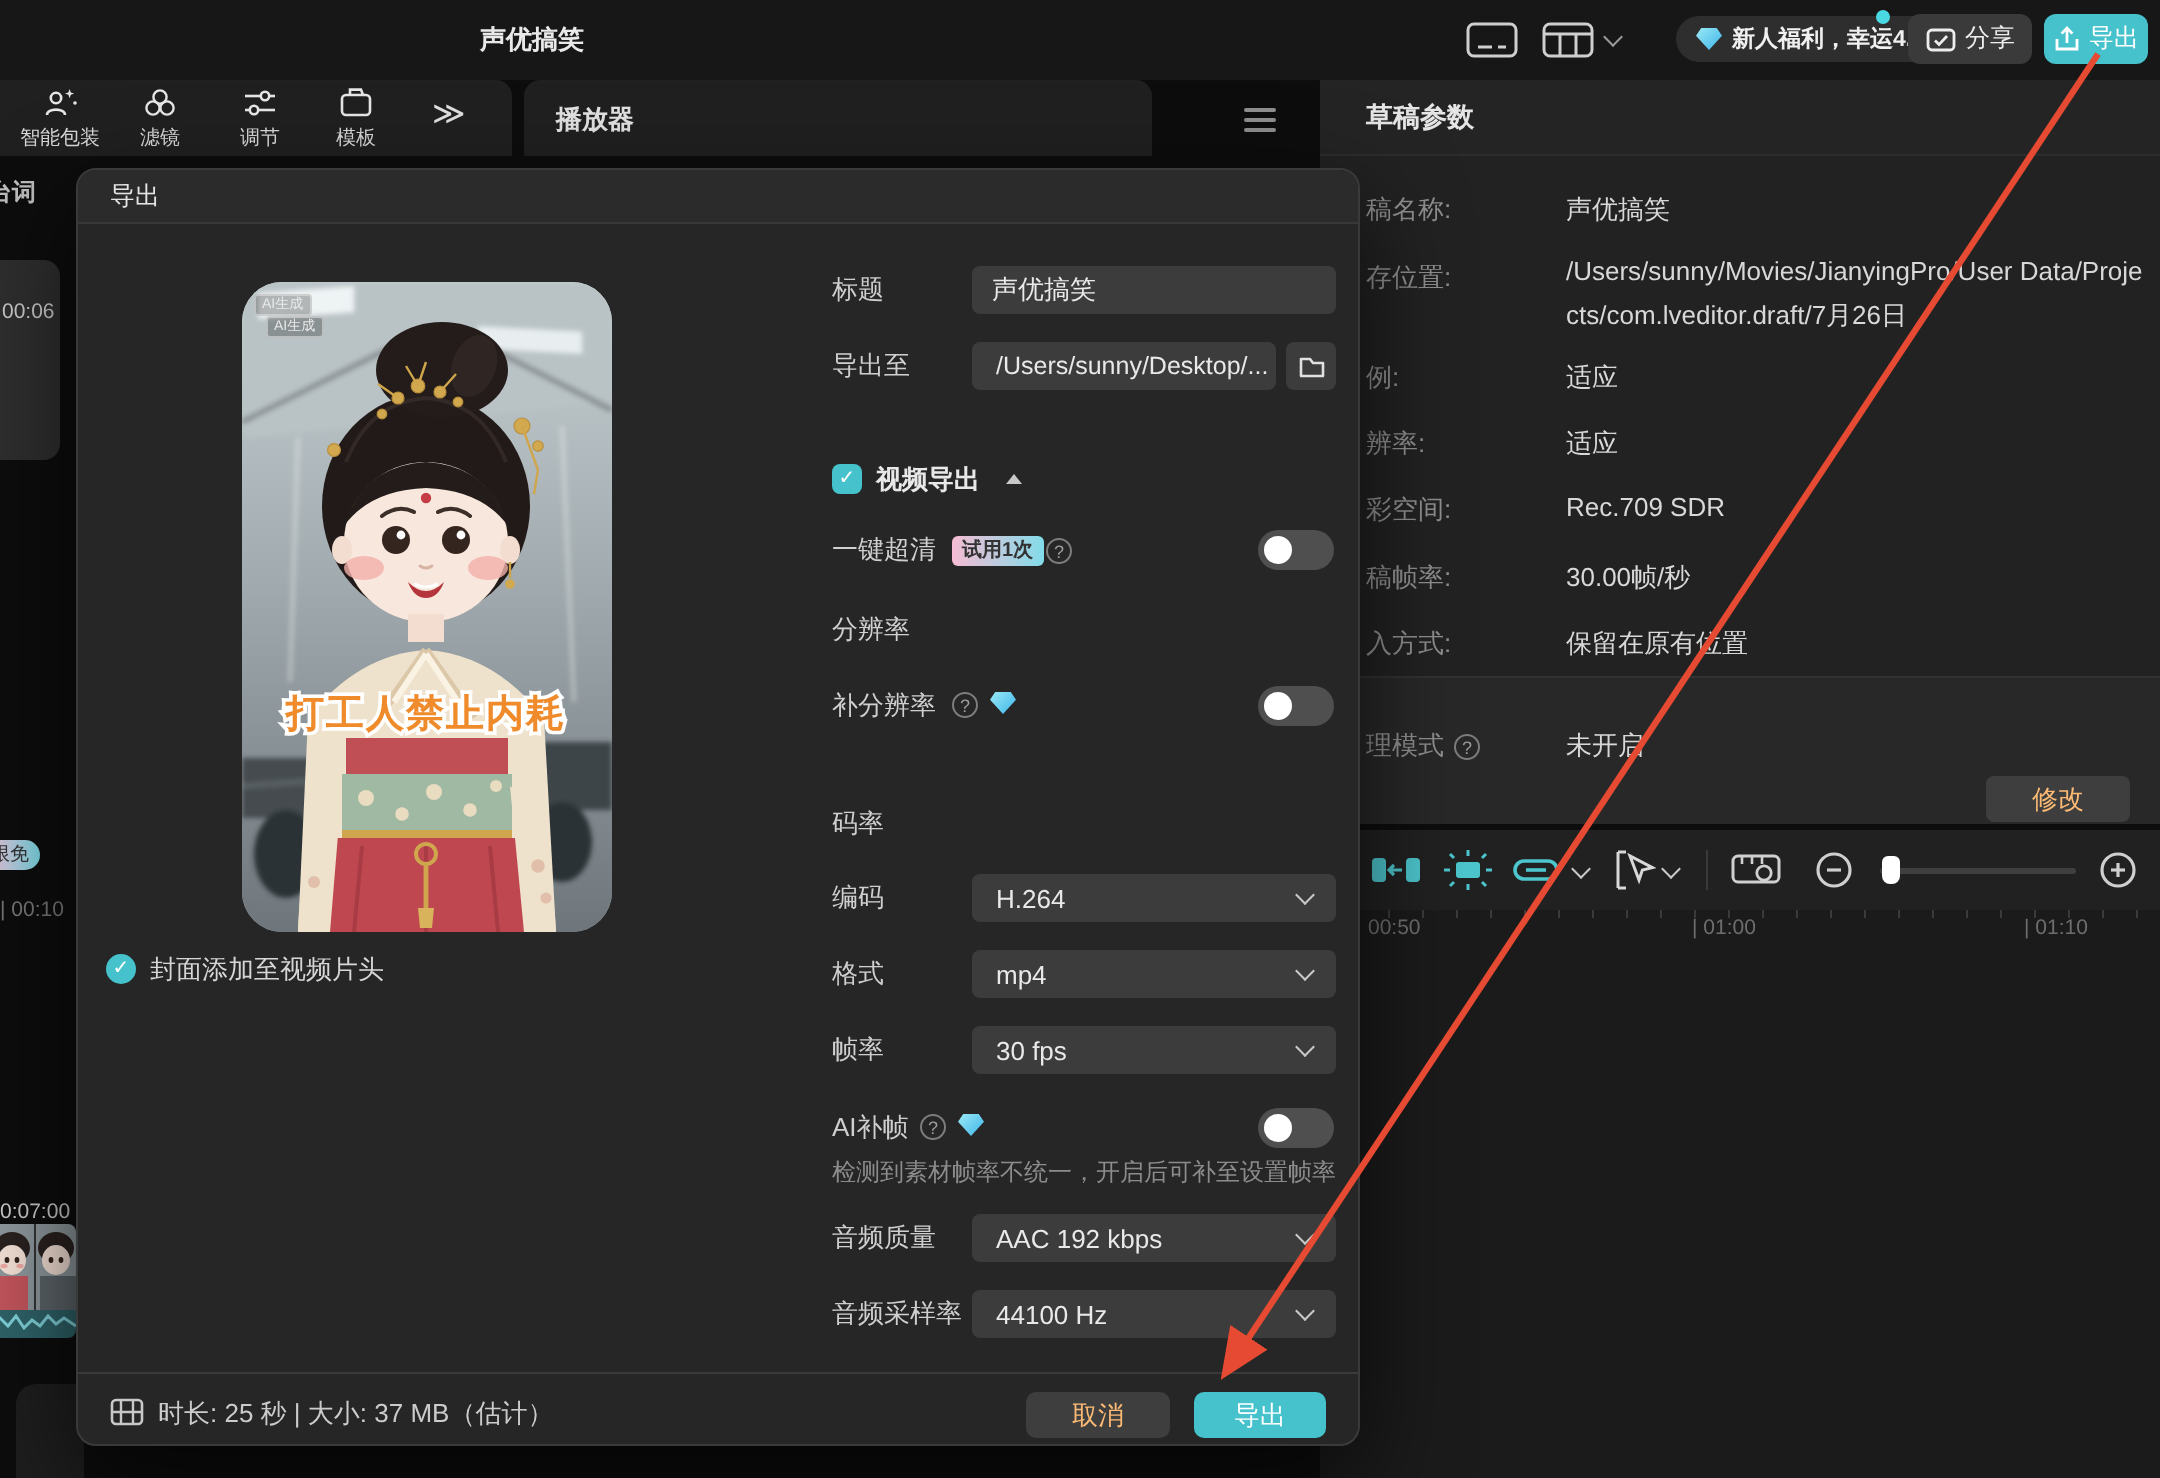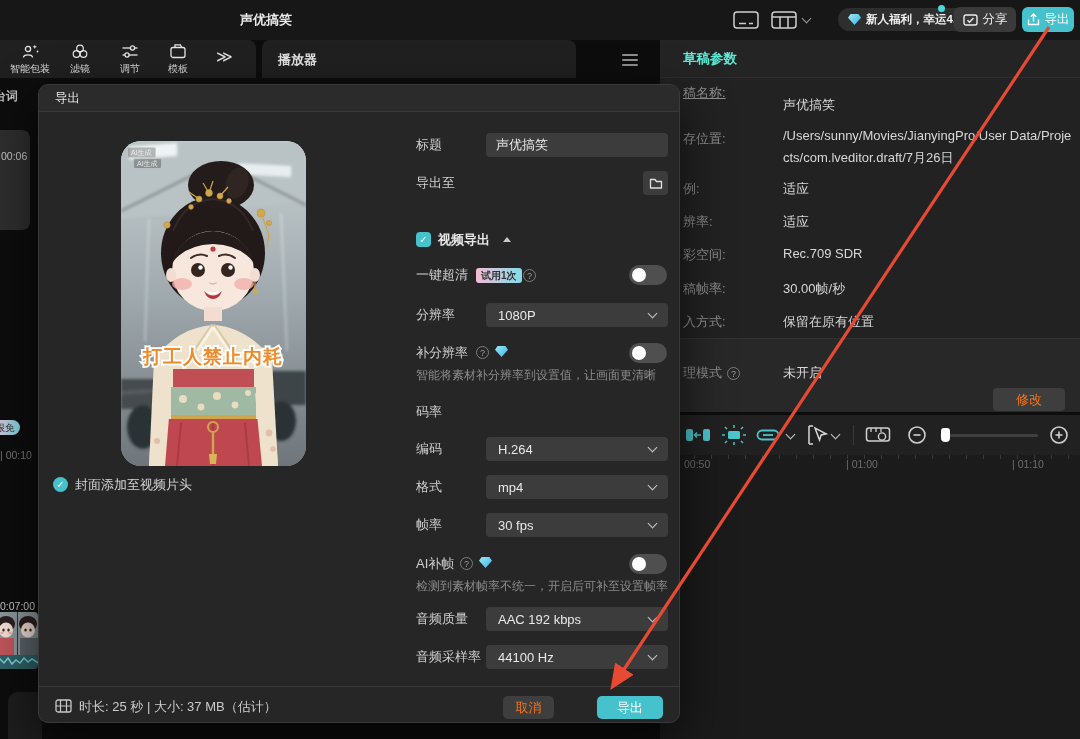--- a/index.html
+++ b/index.html
@@ -23,26 +23,26 @@
     align-items:center; justify-content:space-between; }
   .tool-label { color:#d8d8d8; font-size:10px; white-space:nowrap; }
   #player-panel { position:absolute; left:262px; top:40px; width:314px; height:38px; background:#202020;
     border-radius:8px 8px 0 0; }
   .panel-title { color:#e2e2e2; font-size:13px; font-weight:bold; }
   .hamburger { position:absolute; width:16px; height:12px; display:flex; flex-direction:column; justify-content:space-between; }
   .hamburger i { display:block; height:2px; background:#8f8f8f; border-radius:1px; }
   
   #draft-panel { position:absolute; left:660px; top:40px; width:420px; height:372px; background:#222222; z-index:1; }
   #draft-panel .hd { position:absolute; left:0; top:0; width:100%; height:38px; line-height:38px;
-    padding-left:23px; color:#5eead4; font-size:13.5px; font-weight:bold; border-bottom:1px solid #2d2d2d; background:#242424; }
+    padding-left:23px; color:#e5e5e5; font-size:13.5px; font-weight:bold; border-bottom:1px solid #2d2d2d; background:#242424; }
   .dr-label { position:absolute; left:23px; color:#8f8f8f; font-size:13px; }
   .dr-value { position:absolute; left:123px; color:#d8d8d8; font-size:13px; }
   .dr-path { width:290px; line-height:22px; word-break:break-all; }
   #draft-bottom { position:absolute; left:0; top:298px; width:420px; height:74px; background:#282828; border-top:1px solid #323232; }
-  .btn-gray { background:#3e3e3e; border-radius:4px; color:#f97316; font-size:13px;
+  .btn-gray { background:#3e3e3e; border-radius:4px; color:#fdba74; font-size:13px;
     display:flex; align-items:center; justify-content:center; }
   
   #timeline-panel { position:absolute; left:660px; top:415px; width:420px; height:324px; background:#1b1b1b; z-index:1; }
   #tl-toolbar { position:absolute; left:0; top:0; width:420px; height:40px; background:#212121; }
   .tl-ic { position:absolute; top:9px; }
   #tl-ruler { position:absolute; left:0; top:40px; width:420px; height:18px;
     background:repeating-linear-gradient(90deg,#3a3a3a 0 1px,transparent 1px 17px); background-size:100% 4px; background-repeat:no-repeat; }
   .ruler-t { position:absolute; top:3px; color:#6e6e6e; font-size:10.5px; }
   
   .lstrip-text { position:absolute; color:#b5b5b5; font-size:11px; white-space:nowrap; }
@@ -174,21 +174,21 @@
   <div class="panel-title" style="position:absolute;left:16px;top:11px;">播放器</div>
   <div class="hamburger" style="left:360px;top:14px;">
       <i></i>
       <i></i>
       <i></i>
     </div>
 </div>
 
 <div id="draft-panel">
   <div class="hd">草稿参数</div>
-  <div class="dr-label" style="top:44px;text-decoration:underline;">稿名称:</div>
+  <div class="dr-label" style="top:56px;">稿名称:</div>
   <div class="dr-value" style="top:56px;">声优搞笑</div>
   <div class="dr-label" style="top:90px;">存位置:</div>
   <div class="dr-value dr-path" style="top:85px;">/Users/sunny/Movies/JianyingPro/User Data/Projects/com.lveditor.draft/7月26日</div>
   <div class="dr-label" style="top:140px;">例:</div>
   <div class="dr-value" style="top:140px;">适应</div>
   <div class="dr-label" style="top:173px;">辨率:</div>
   <div class="dr-value" style="top:173px;">适应</div>
   <div class="dr-label" style="top:206px;">彩空间:</div>
   <div class="dr-value" style="top:206px;">Rec.709 SDR</div>
   <div class="dr-label" style="top:240px;">稿帧率:</div>
@@ -401,46 +401,44 @@
     <div class="ai-tag" style="left:12px;top:17px;">AI生成</div>
   </div>
 
   <div class="cb round" style="left:14px;top:392px;"></div>
   <div style="position:absolute;left:36px;top:392px;color:#d6d6d6;font-size:13px;line-height:15px;">封面添加至视频片头</div>
 
   <div class="f-label" style="top:48px;">标题</div>
   <input class="f-input" style="top: 48px;" value="声优搞笑">
 
   <div class="f-label" style="top:86px;text-align:right;">导出至</div>
+  <div class="dd" style="top:86px;width:152px;font-size:12.5px;">
+    <span>/Users/sunny/Desktop/...</span>
+  </div>
   <div style="position:absolute;left:604px;top:86px;width:25px;height:24px;background:#3c3c3c;border-radius:4px;display:flex;align-items:center;justify-content:center;">
     <svg width="14" height="12">
         <path d="M1.5 2.5h4.5l1.5 2h5v6.5h-11z" fill="none" stroke="#e0e0e0" stroke-width="1.3" stroke-linejoin="round"></path>
       </svg>
   </div>
 
   <div class="cb" style="left:377px;top:147px;"></div>
   <div style="position:absolute;left:399px;top:147px;color:#e8e8e8;font-size:13px;font-weight:bold;line-height:15px;">视频导出</div>
   <span class="tri-up" style="position:absolute;left:464px;top:152px;"></span>
 
   <div class="f-label" style="top:178px;">一键超清</div>
   <div class="badge-trial" style="left:437px;top:183px;">试用1次</div>
   <span class="qmark" style="position:absolute;left:484px;top:184px;">?</span>
   <div class="toggle" style="top:180px;"></div>
 
   <div class="f-label" style="top:218px;">分辨率</div>
-  <div class="dd" style="top:218px;">
-    <span>1080P</span>
-      <span class="chev"></span>
-  </div>
 
   <div class="f-label" style="top:256px;">补分辨率</div>
   <span class="qmark" style="position:absolute;left:437px;top:261px;">?</span>
   <span class="diamond" style="position:absolute;left:456px;top:261px;"></span>
   <div class="toggle" style="top:258px;"></div>
-  <div class="f-desc" style="top:282px;">智能将素材补分辨率到设置值，让画面更清晰</div>
 
   <div class="f-label" style="top:315px;">码率</div>
 
   <div class="f-label" style="top:352px;">编码</div>
   <div class="dd" style="top:352px;">
     <span>H.264</span>
       <span class="chev"></span>
   </div>
 
   <div class="f-label" style="top:390px;">格式</div>
@@ -474,21 +472,21 @@
   </div>
 
   <div id="dlg-footer">
     <svg style="position:absolute;left:16px;top:12px;" width="17" height="14">
         <rect x="1" y="1" width="15" height="12" rx="2" fill="none" stroke="#c8c8c8" stroke-width="1.3"></rect>
         <line x1="5.5" y1="1" x2="5.5" y2="13" stroke="#c8c8c8" stroke-width="1.2"></line>
         <line x1="11.5" y1="1" x2="11.5" y2="13" stroke="#c8c8c8" stroke-width="1.2"></line>
         <line x1="1" y1="7" x2="16" y2="7" stroke="#c8c8c8" stroke-width="1.2"></line>
       </svg>
     <div style="position:absolute;left:40px;top:11px;color:#cbcbcb;font-size:13px;">时长: 25 秒 | 大小: 37 MB（估计）</div>
-    <div class="dlg-btn btn-gray" style="left:464px;width:51px;">取消</div>
+    <div class="dlg-btn btn-gray" style="left:474px;width:72px;">取消</div>
     <div class="dlg-btn" style="left:558px;width:66px;background:#45c2cb;color:#fff;">导出</div>
   </div>
 </div>
 
 <svg id="arrow-overlay">
   <defs>
     <marker id="ah" markerWidth="10" markerHeight="9" refX="6.5" refY="3.5" orient="auto">
       <polygon points="0 0, 8 3.5, 0 7" fill="#e64a33"></polygon>
     </marker>
   </defs>

